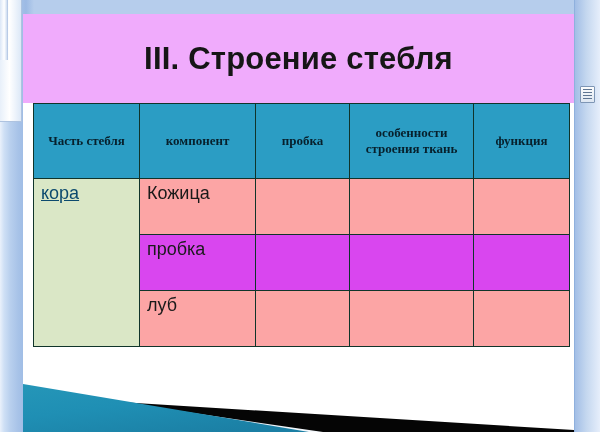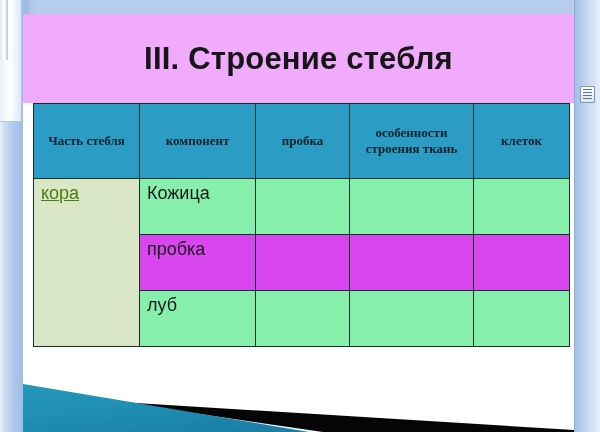--- a/index.html
+++ b/index.html
@@ -128,32 +128,32 @@
     vertical-align: middle;
     height: 75px;
     padding: 3px 2px;
   }
   #stem-table tbody td {
     font-family: "Liberation Sans", sans-serif;
     font-size: 18px;
     color: #1a1a1a;
     height: 56px;
     padding: 4px 7px;
-    background: #86efac;
+    background: #fca5a5;
   }
   #stem-table tbody tr.row-alt td {
     background: #d946ef;
   }
   
   td.part-cell {
     background: #dae7c6 !important;
     vertical-align: top;
   }
   .link-text {
-    color: #4d7c0f;
+    color: #0c4a6e;
     text-decoration: underline;
     font-size: 18px;
     font-family: "Liberation Sans", sans-serif;
     cursor: pointer;
   }
 
   
   .col-part      { width: 106px; }
   .col-component { width: 116px; }
   .col-tissue    { width: 94px; }
@@ -202,21 +202,21 @@
         <col class="col-tissue">
         <col class="col-features">
         <col class="col-function">
       </colgroup>
       <thead>
         <tr>
           <th>Часть стебля</th>
           <th>компонент</th>
           <th>пробка</th>
           <th>особенности строения ткань</th>
-          <th>клеток</th>
+          <th>функция</th>
         </tr>
       </thead>
       <tbody>
         <tr>
           <td class="part-cell" rowspan="3">
             <span class="link-text">кора</span>
           </td>
           <td>Кожица</td>
           <td></td>
           <td></td>

